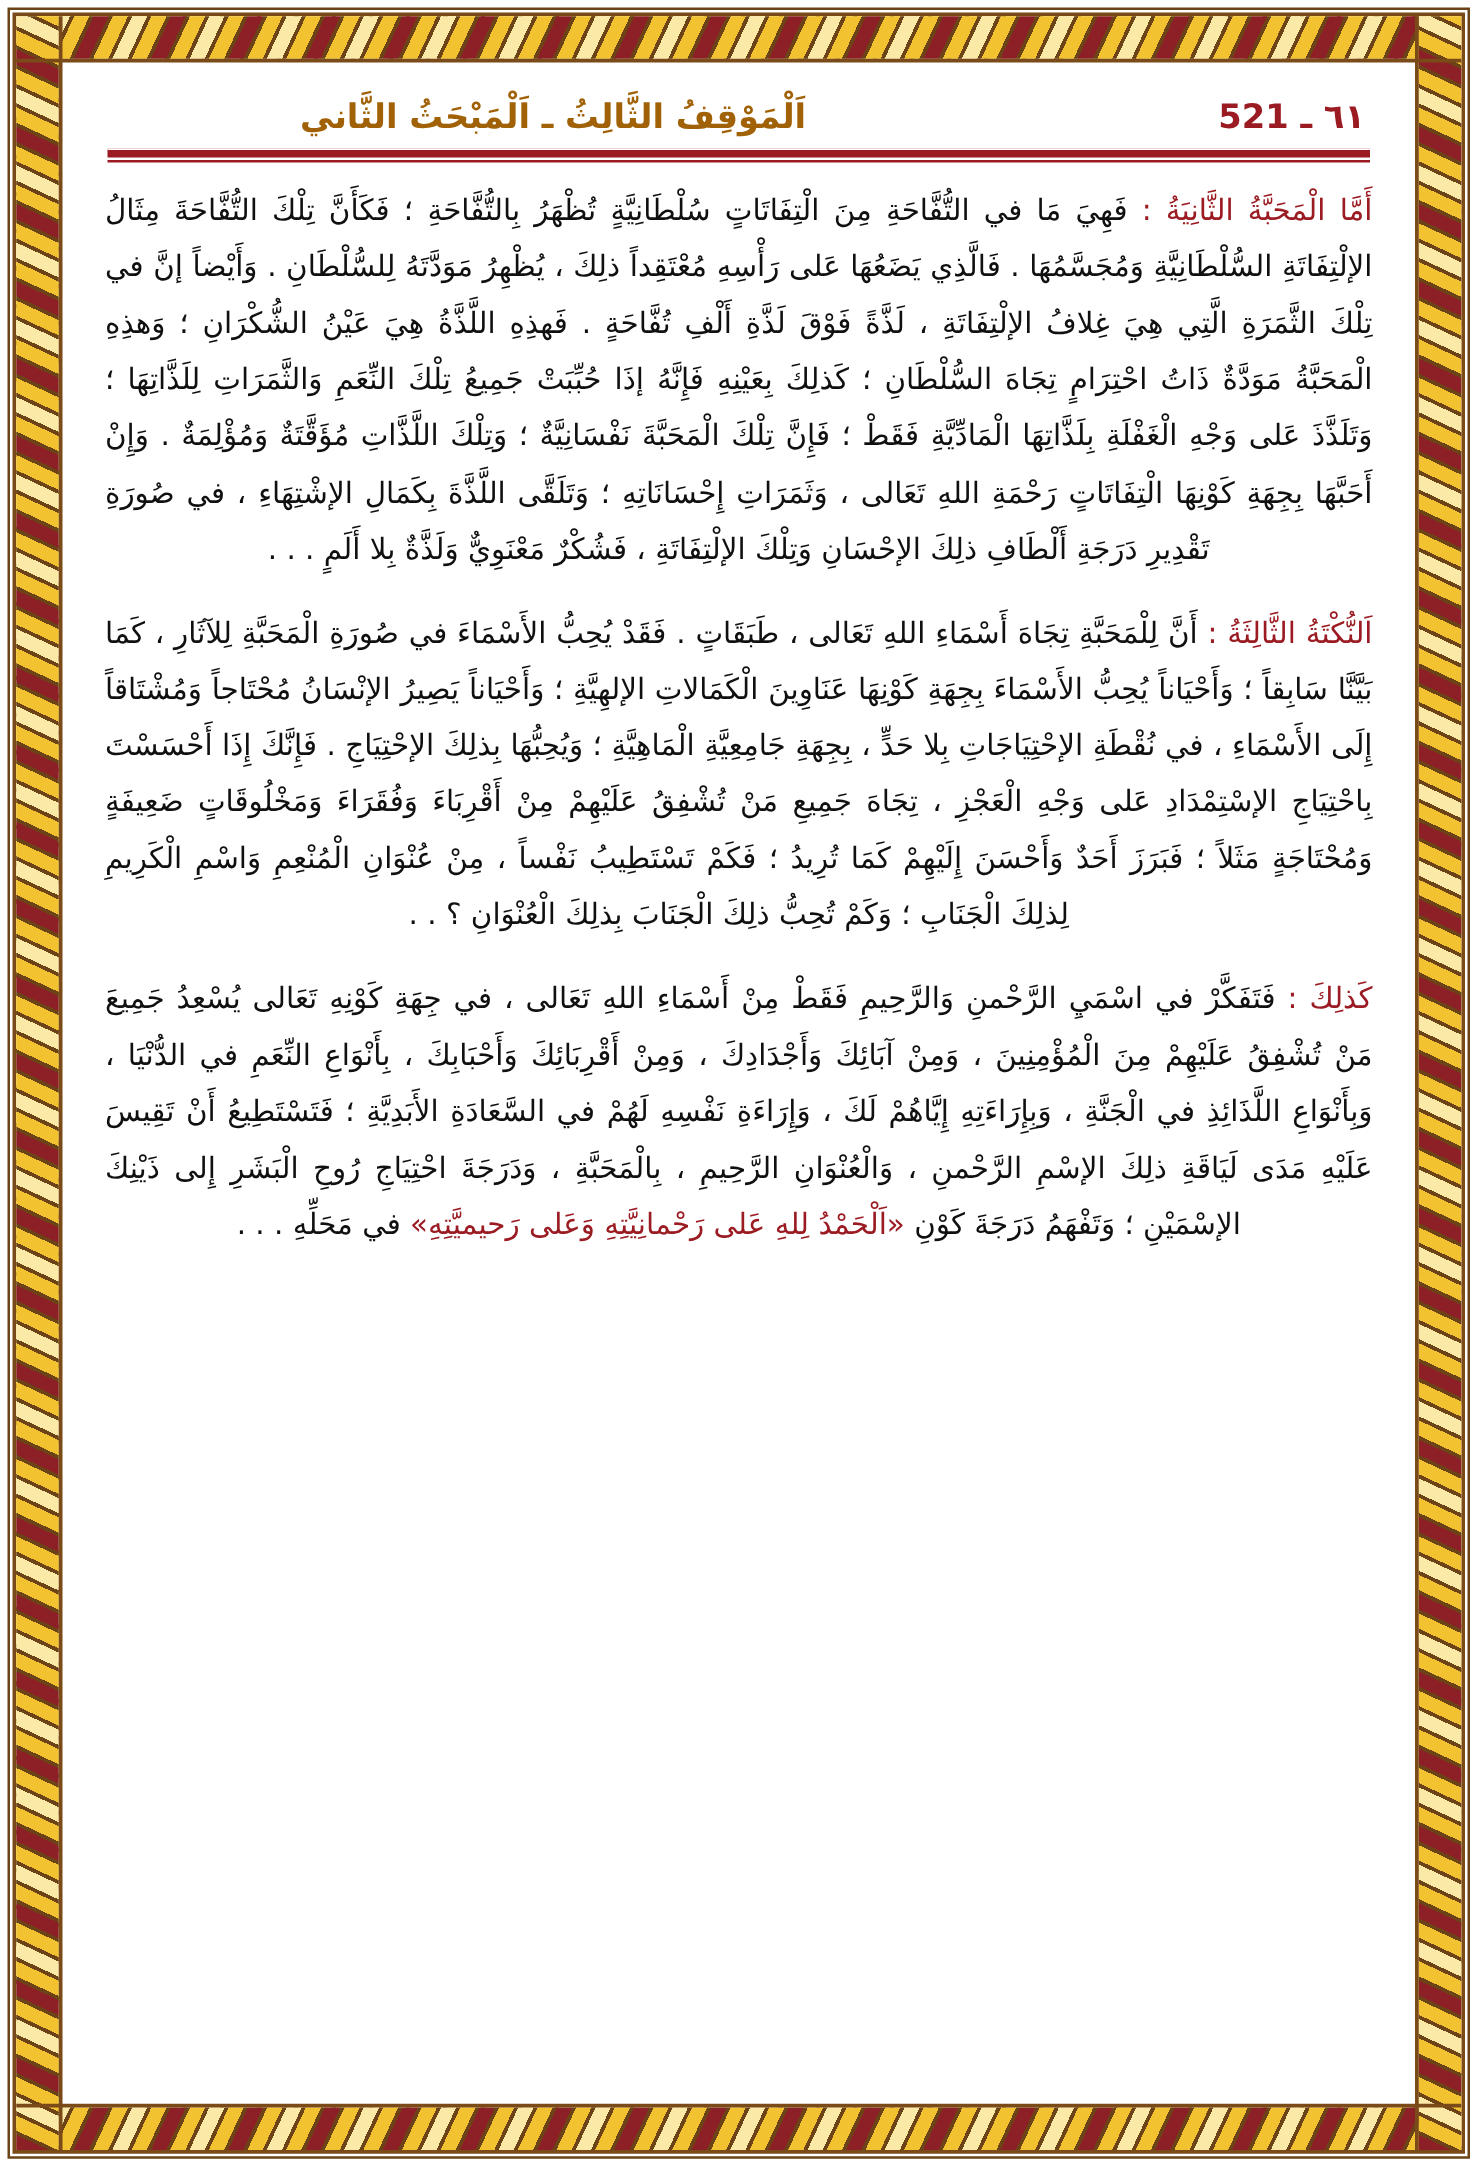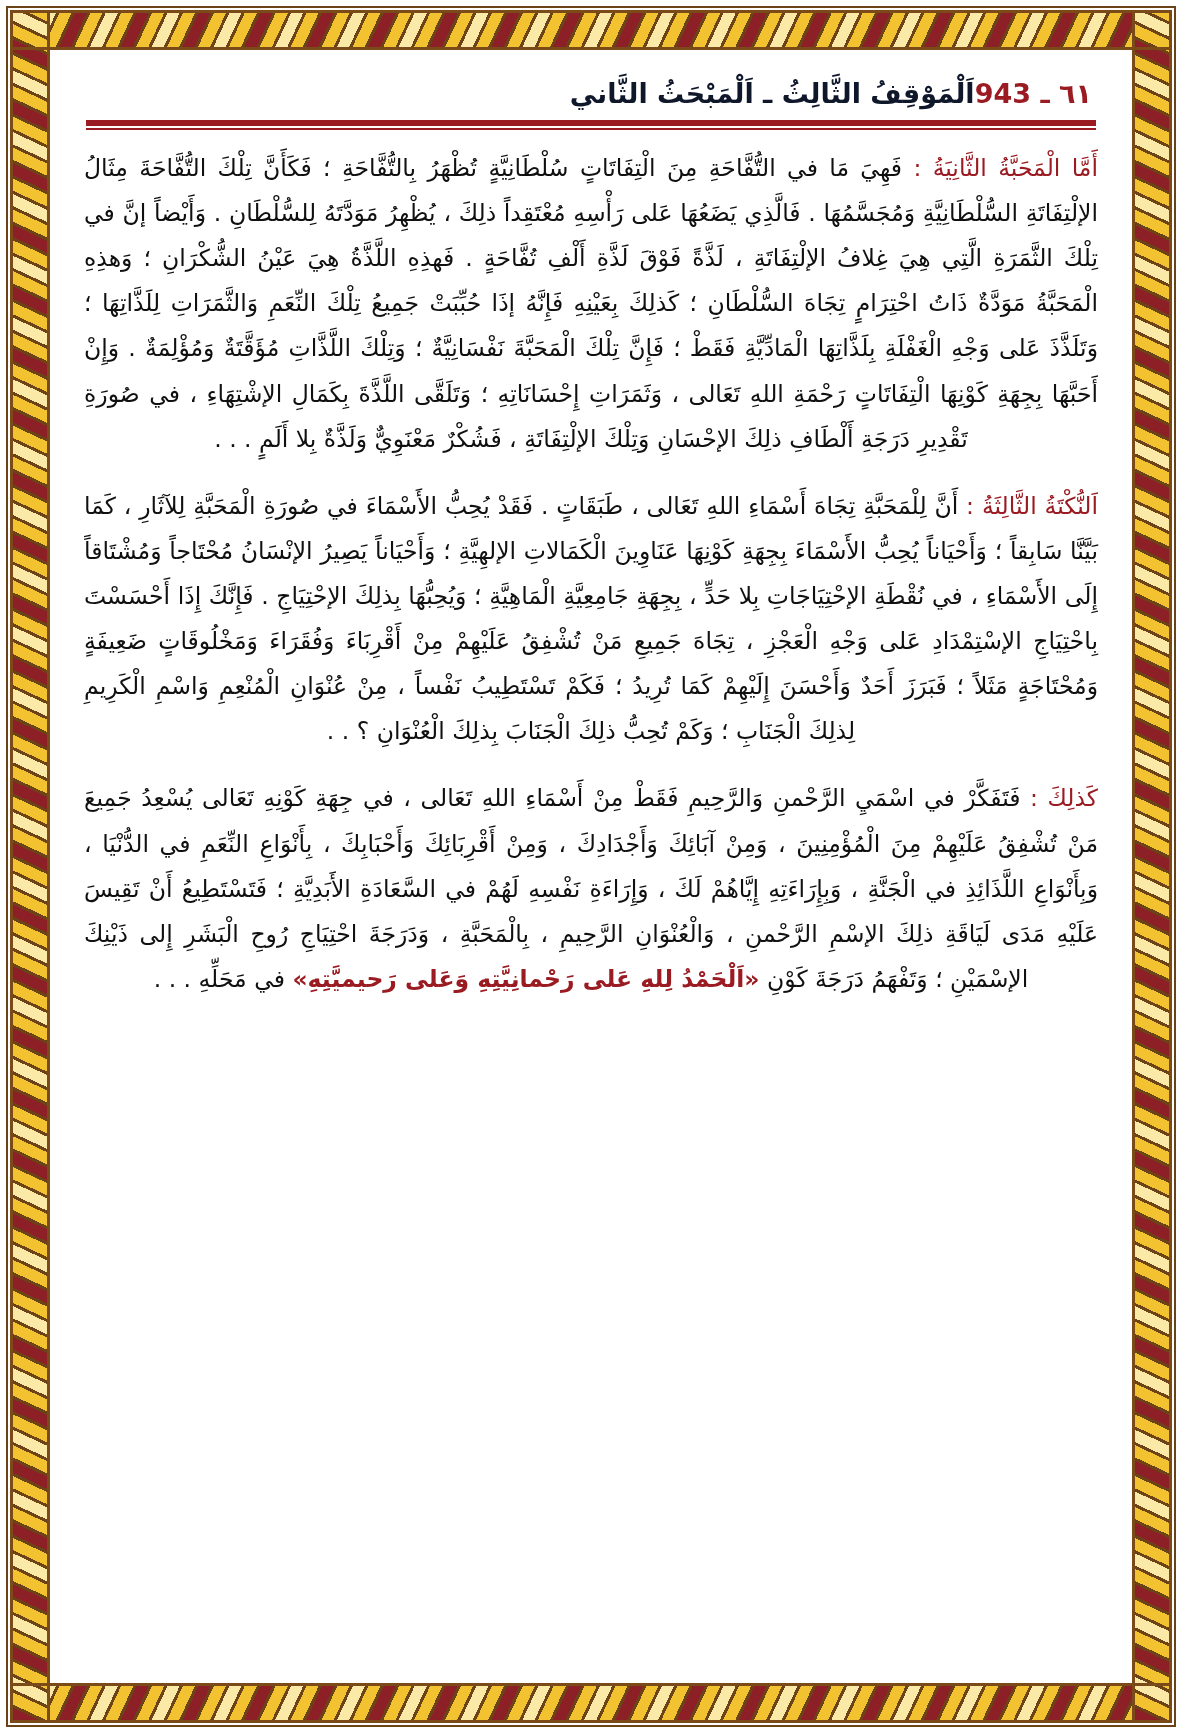--- a/index.html
+++ b/index.html
@@ -120,24 +120,24 @@
   }
   .page-marker {
     color: #9b1b22;
     font-size: 27px;
     font-weight: bold;
     letter-spacing: 1px;
     white-space: nowrap;
     font-family: "DejaVu Sans", "Liberation Sans", sans-serif;
   }
   .header-title {
-    color: #0f172a;
+    color: #a16207;
     font-size: 27px;
     font-weight: bold;
-    text-align: right;
+    text-align: left;
     flex: 1;
     white-space: nowrap;
     font-family: "DejaVu Sans", "Liberation Sans", sans-serif;
   }
   .header-spacer { width: 150px; }
 
   .header-rule {
     margin: 10px 6px 0 6px;
     height: 6px;
     background: #9b1b22;
@@ -165,21 +165,21 @@
     text-align: justify;
     text-justify: inter-word;
   }
   .para:last-child { margin-bottom: 0; }
   .lead {
     color: #9b1b22;
     font-weight: normal;
   }
   .quote-red {
     color: #9b1b22;
-    font-weight: bold;
+    font-weight: normal;
   }
 </style>
 </head>
 <body>
 
 <div class="page">
 
   <div class="page-edge"></div>
 
   <div class="frame">
@@ -192,21 +192,21 @@
     <div class="rail rail-h" style="bottom:34px;"></div>
     <div class="rail rail-v" style="left:34px;"></div>
     <div class="rail rail-v" style="right:34px;"></div>
 
     <div class="inner-rule"></div>
   </div>
 
   <div class="content">
 
     <div class="header-row">
-      <div class="page-marker">٦١ ـ 943</div>
+      <div class="page-marker">٦١ ـ 521</div>
       <div class="header-title">اَلْمَوْقِفُ الثَّالِثُ ـ اَلْمَبْحَثُ الثَّاني</div>
       <div class="header-spacer"></div>
     </div>
 
     <div class="header-rule"></div>
     <div class="header-rule-thin"></div>
 
     <div class="body-text">
 
       <p class="para">

